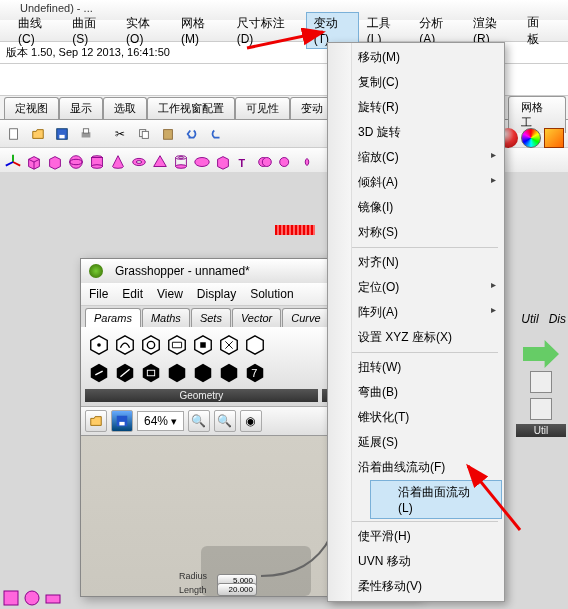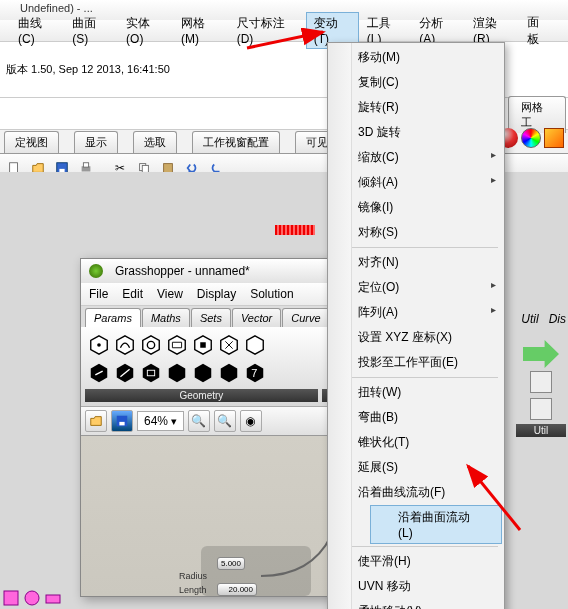--- a/index.html
+++ b/index.html
@@ -4,23 +4,23 @@
 <style>
 * { margin: 0; padding: 0; box-sizing: border-box; font-family: "Microsoft YaHei", Arial, sans-serif; font-size: 12px; }
 body { width: 568px; height: 609px; background: #e8e8e8; overflow: hidden; position: relative; }
 
 .titlebar { background: linear-gradient(#fff, #eee); height: 20px; padding: 2px 20px; font-size: 11px; color: #333; }
 
 .menubar { background: linear-gradient(#fdfdfd, #ececec); height: 22px; display: flex; align-items: center; padding: 0 10px; border-bottom: 1px solid #ccc; }
 .menubar .mitem { padding: 3px 8px; cursor: default; }
 .menubar .mitem.active { background: #cde6f7; border: 1px solid #7ab0d8; padding: 2px 7px; }
 
-.infoline { background: #fff; padding: 20px 6px; font-size: 11px; border-bottom: 1px solid #ccc; }
-
-.tabbar { background: #f2f2f2; height: 24px; display: flex; align-items: flex-end; border-bottom: 1px solid #999; padding-left: 4px; gap: 15px; }
+.infoline { background: #fff; padding: 3px 6px; font-size: 11px; border-bottom: 1px solid #ccc; }
+
+.tabbar { background: #f2f2f2; height: 24px; display: flex; align-items: flex-end; border-bottom: 1px solid #999; padding-left: 4px; gap: 0; }
 .tabbar .tab { background: linear-gradient(#fefefe,#e5e5e5); border: 1px solid #999; border-bottom: none; padding: 3px 10px; border-radius: 3px 3px 0 0; font-size: 11px; }
 
 .toolbar { background: linear-gradient(#fdfdfd,#e8e8e8); height: 28px; border-bottom: 1px solid #ccc; display: flex; align-items: center; padding: 0 4px; gap: 4px; }
 .tbtn { width: 20px; height: 20px; border: 1px solid transparent; display: flex; align-items: center; justify-content: center; }
 .tbtn svg { width: 14px; height: 14px; }
 
 .iconbar { background: linear-gradient(#fdfdfd,#e8e8e8); height: 28px; border-bottom: 1px solid #ccc; display: flex; align-items: center; padding: 0 4px; gap: 3px; overflow: hidden; }
 .cube { width: 18px; height: 18px; display: inline-block; }
 
 .viewport { background: #d8d8d8; position: absolute; top: 172px; left: 0; right: 0; bottom: 0; }
@@ -395,21 +395,21 @@
     <div class="gh-btn">🔍</div>
     <div class="gh-btn">🔍</div>
     <div class="gh-btn">◉</div>
     <span style="flex:1"></span>
     <div class="gh-btn">✎</div>
     <div class="gh-btn" style="background:linear-gradient(#f99,#c33)">◐</div>
   </div>
   <div class="gh-canvas">
     <div class="node-shadow" style="left:120px;top:110px;width:110px;height:50px"></div>
     <div class="node-label" style="left:98px;top:135px">Radius</div>
-    <div class="node-small" style="left:136px;top:121px;width:28px">5.000</div>
+    <div class="node-small" style="left:136px;top:138px;width:40px">5.000</div>
     <div class="node-label" style="left:98px;top:149px">Length</div>
     <div class="node-small" style="left:136px;top:147px;width:40px">20.000</div>
     <svg style="position:absolute;left:170px;top:80px" width="150" height="80">
         <path d="M10 60 Q60 60 80 20 Q100 -10 140 10" fill="none" stroke="#666" stroke-width="2"></path>
       </svg>
   </div>
 </div>
 
 <div class="trns">
   <span style="font-style:italic">Util</span>
@@ -434,21 +434,20 @@
       <div class="ditem">3D 旋转</div>
       <div class="ditem sub">缩放(C)</div>
       <div class="ditem sub">倾斜(A)</div>
       <div class="ditem">镜像(I)</div>
       <div class="ditem">对称(S)</div>
       <div class="sep"></div>
       <div class="ditem">对齐(N)</div>
       <div class="ditem sub">定位(O)</div>
       <div class="ditem sub">阵列(A)</div>
       <div class="ditem">设置 XYZ 座标(X)</div>
-      <div class="ditem">投影至工作平面(E)</div>
       <div class="sep"></div>
       <div class="ditem">扭转(W)</div>
       <div class="ditem">弯曲(B)</div>
       <div class="ditem">锥状化(T)</div>
       <div class="ditem">延展(S)</div>
       <div class="ditem">沿着曲线流动(F)</div>
       <div class="ditem hover">沿着曲面流动(L)</div>
       <div class="sep"></div>
       <div class="ditem">使平滑(H)</div>
       <div class="ditem">UVN 移动</div>

